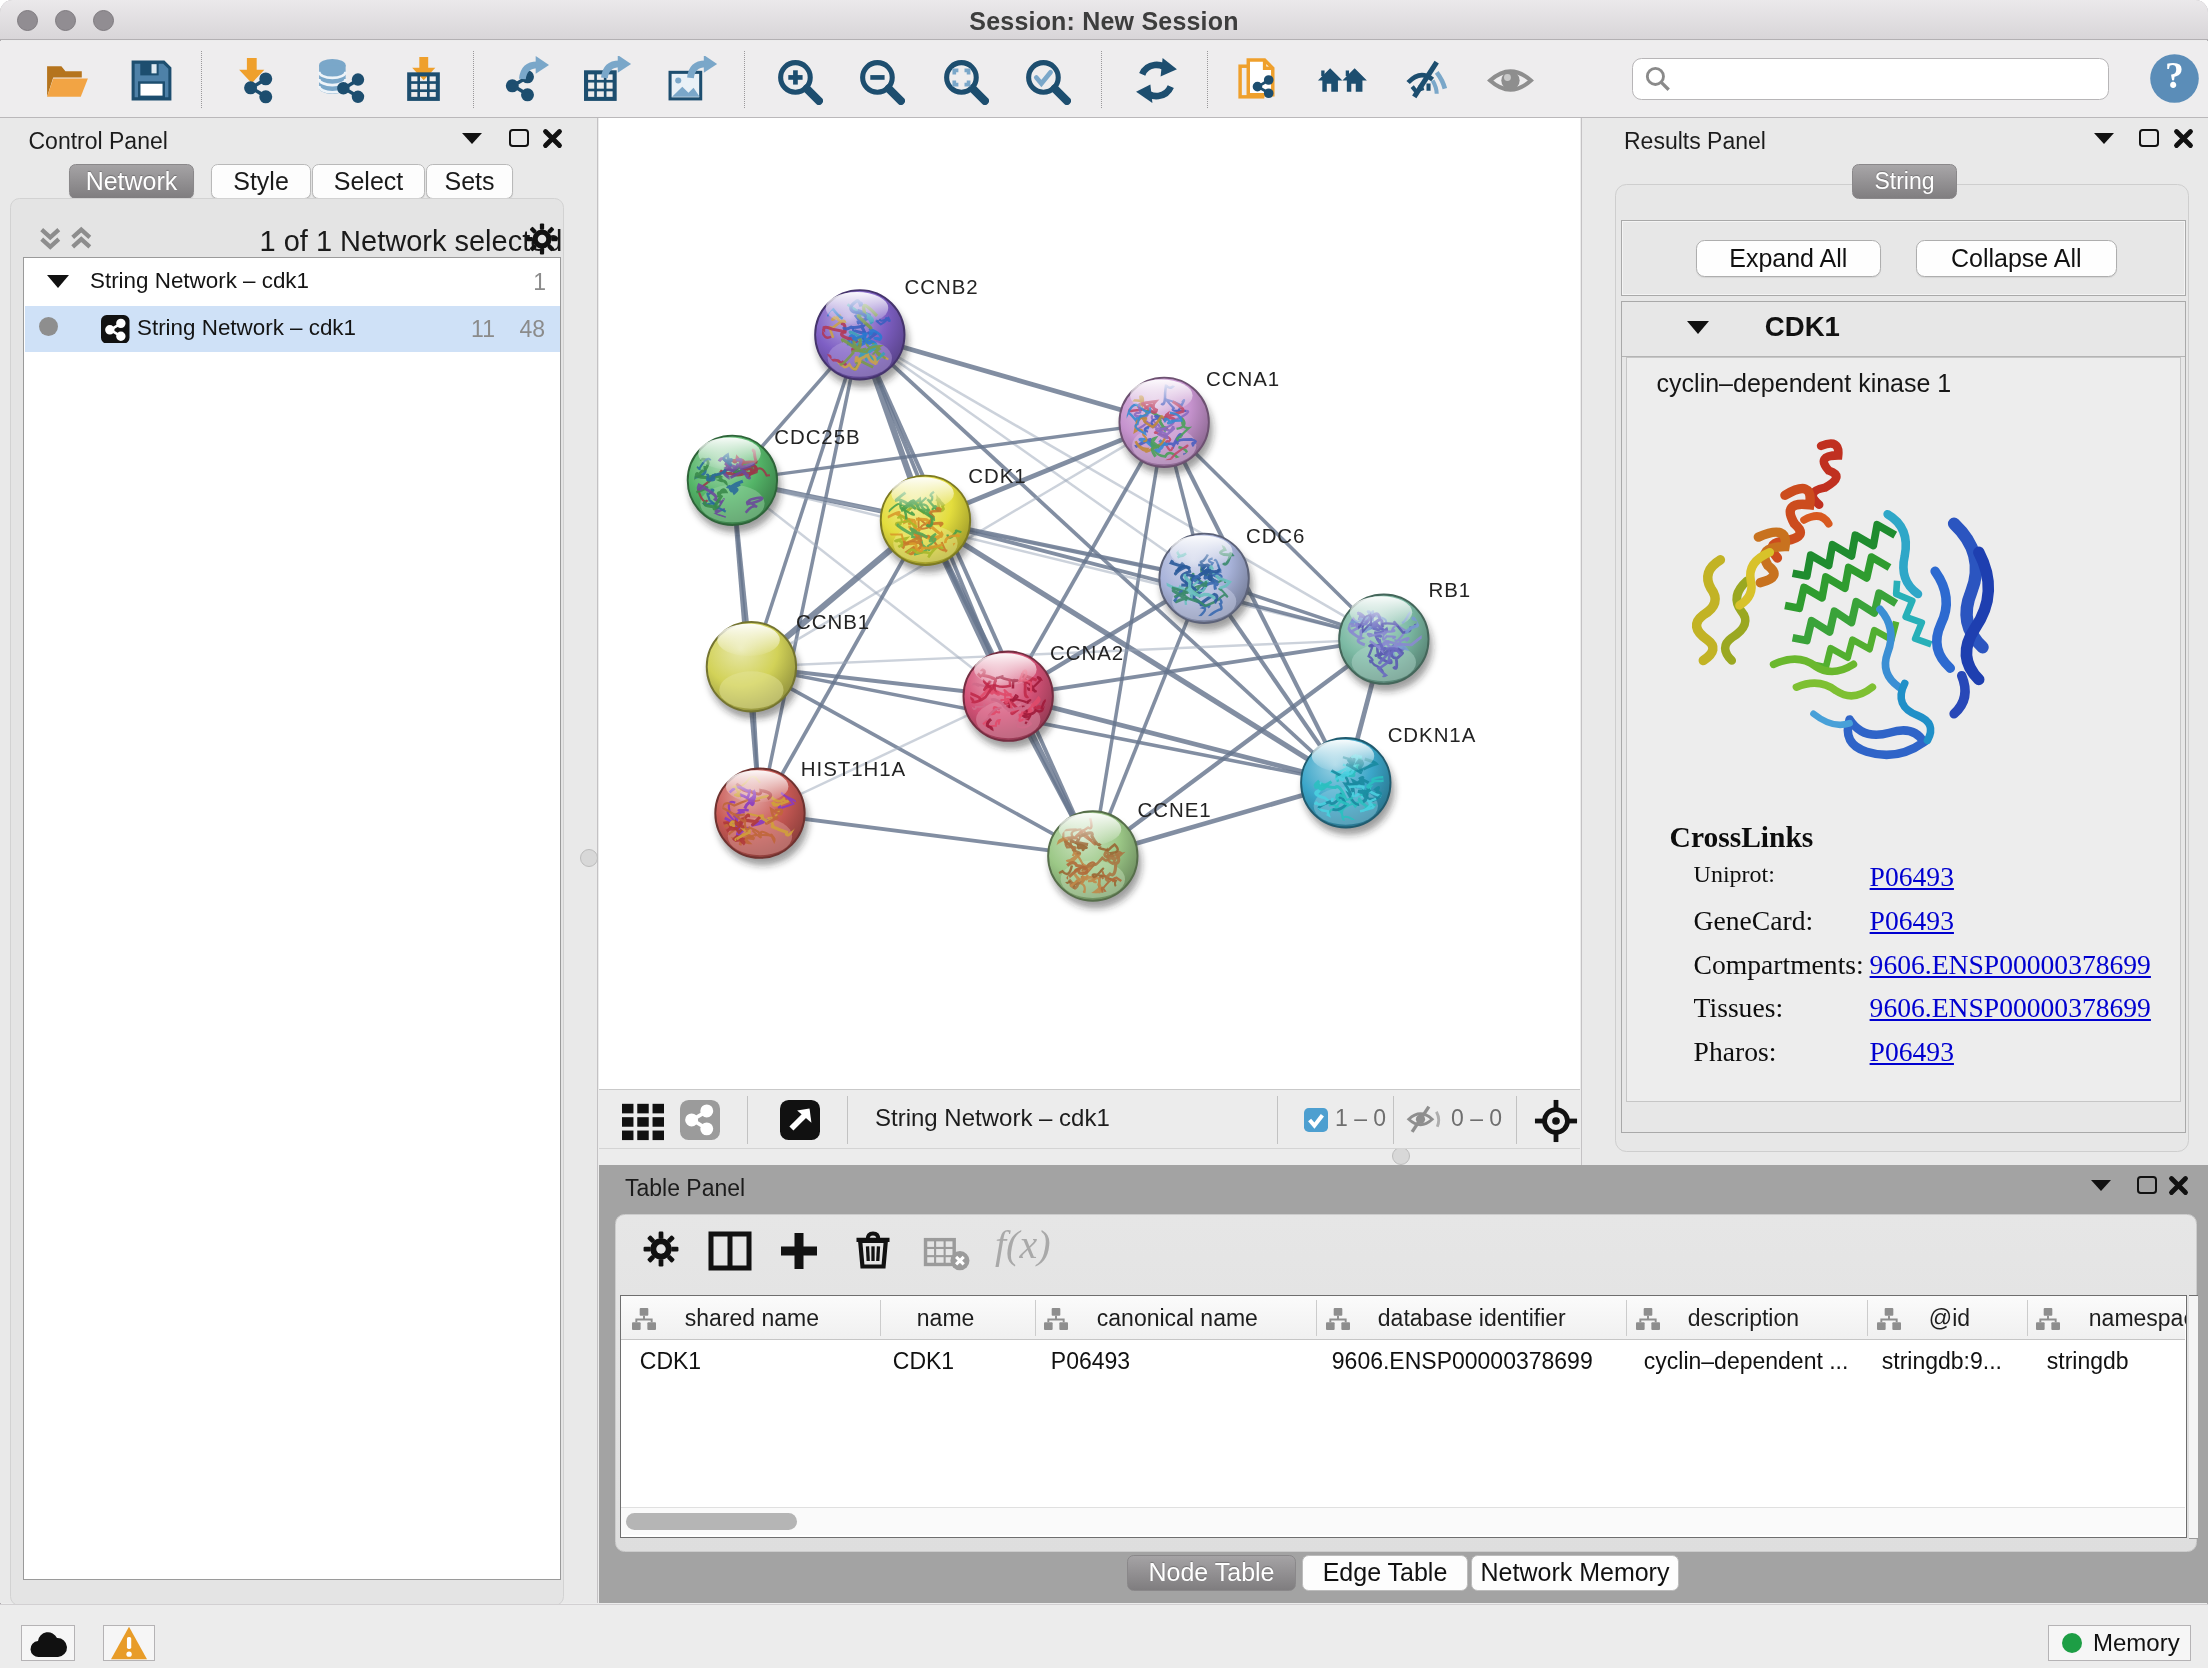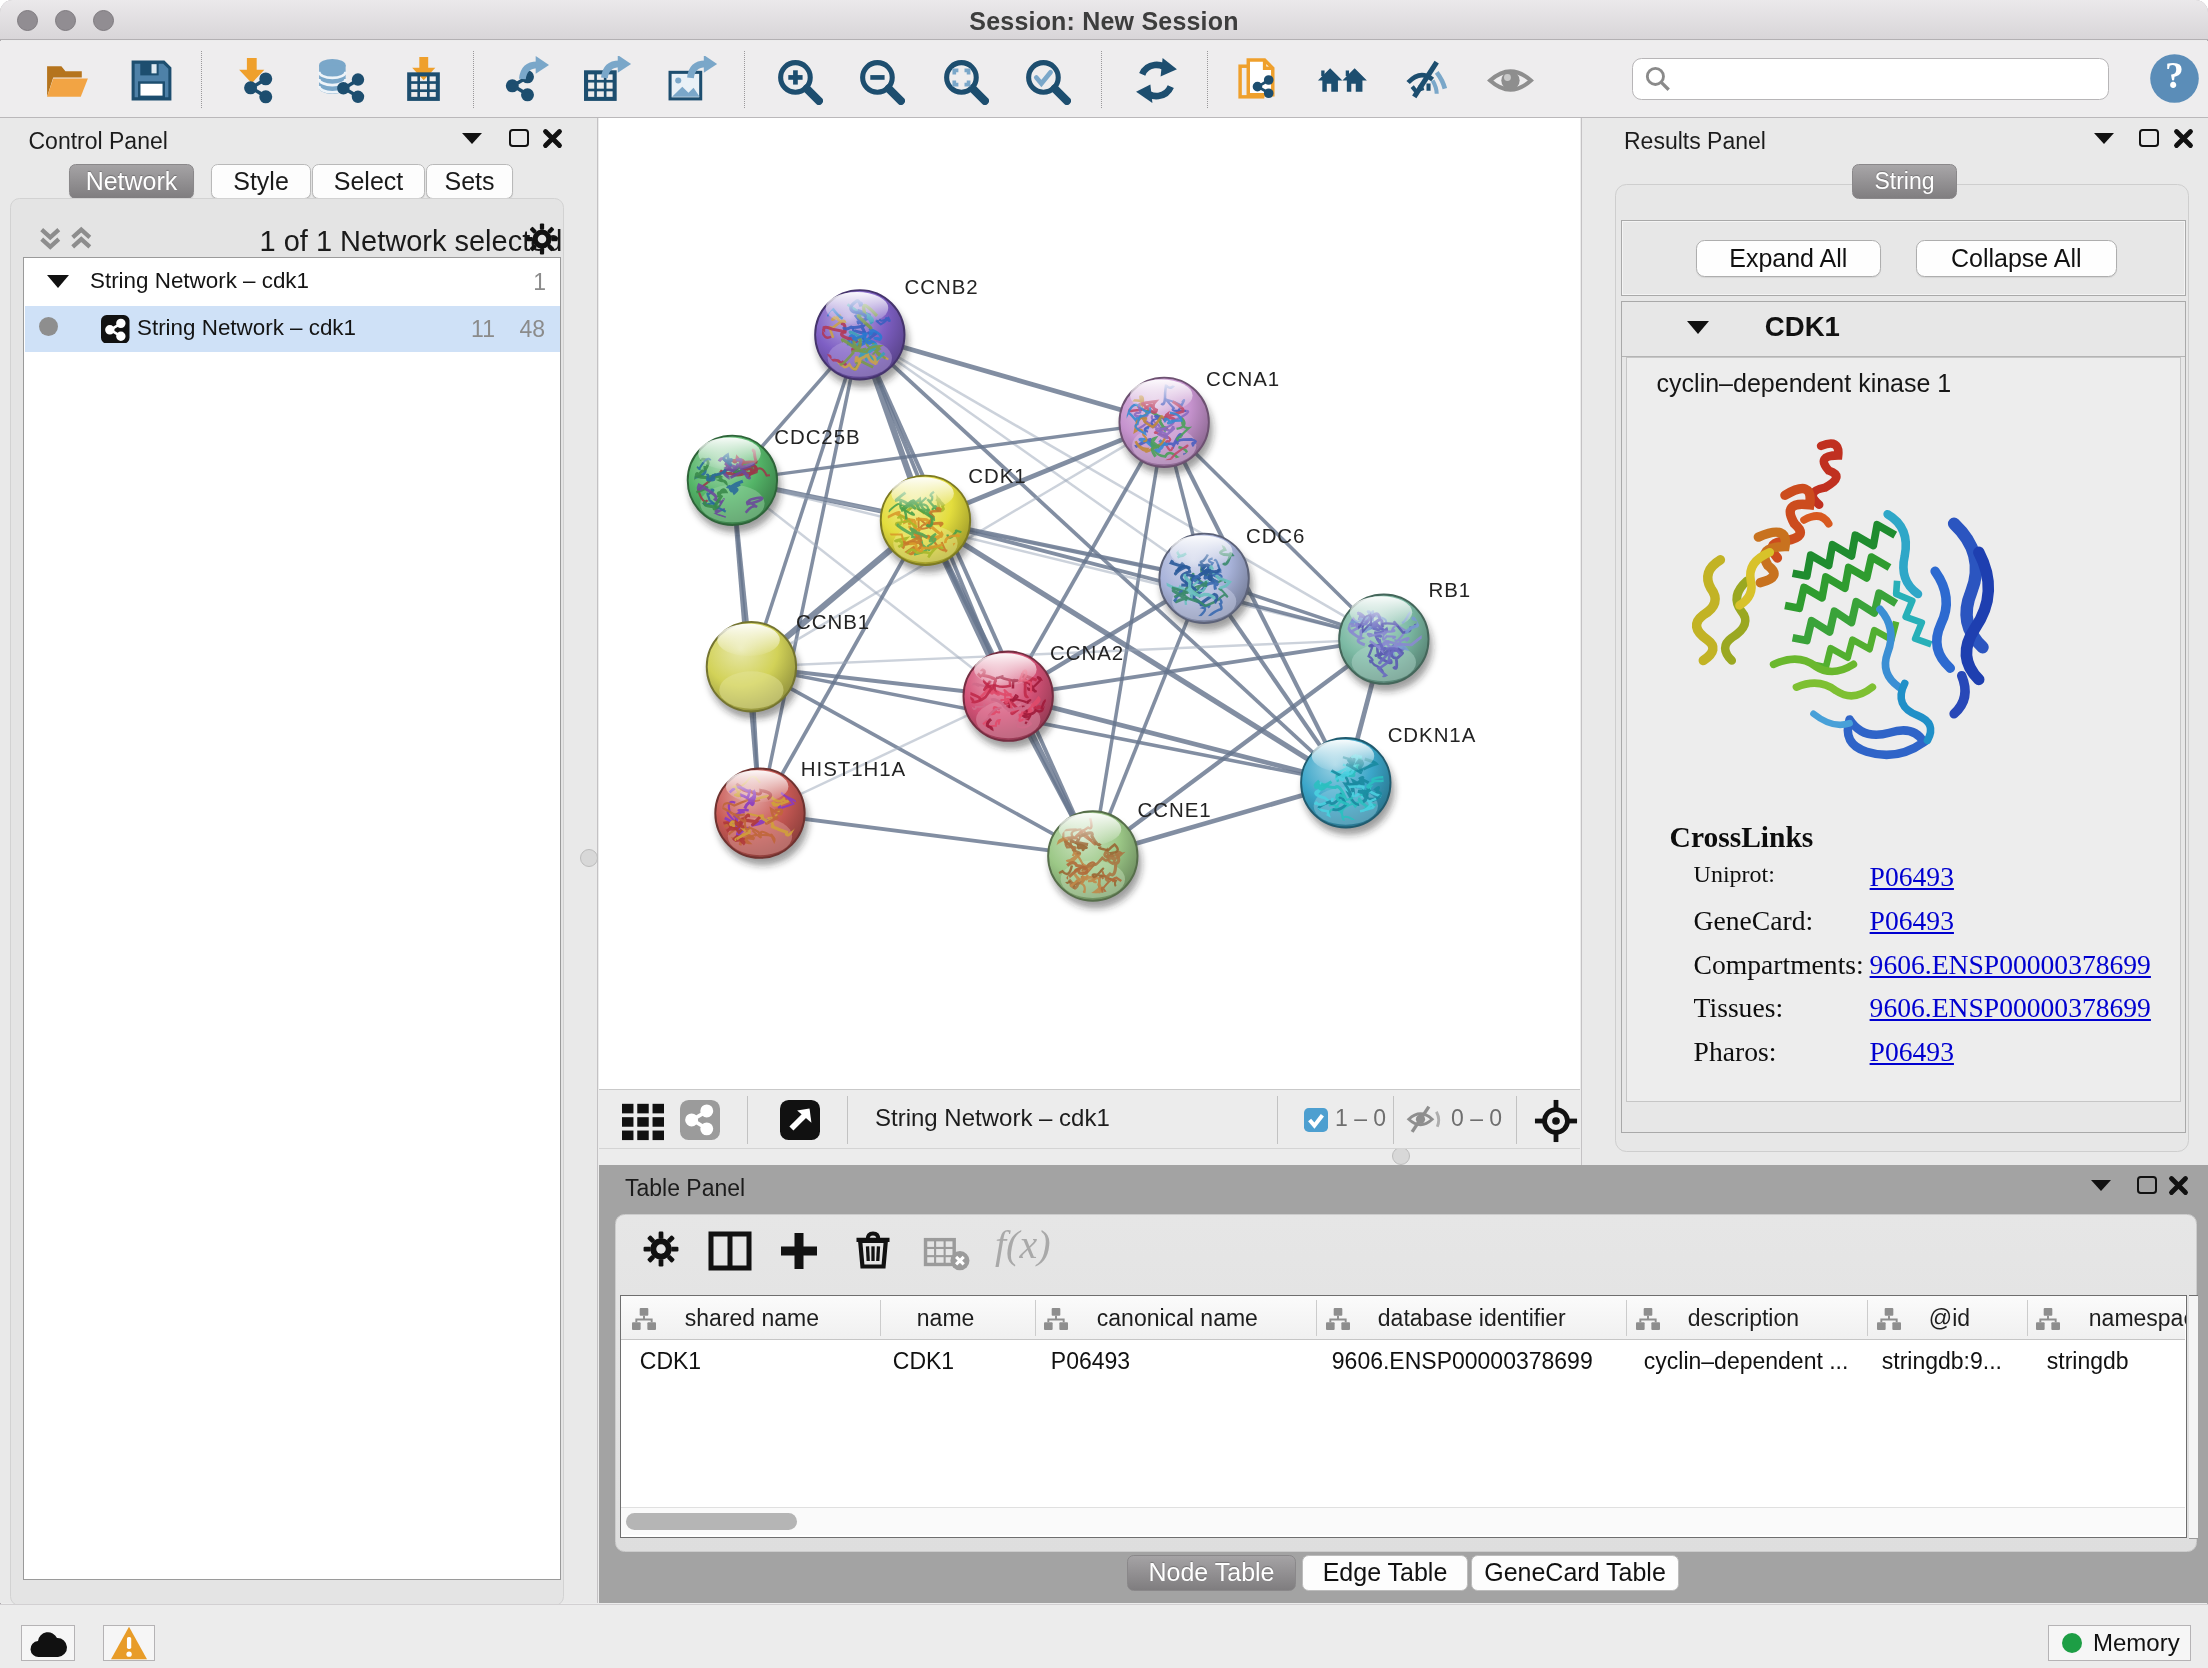--- a/index.html
+++ b/index.html
@@ -1016,21 +1016,21 @@
 <div class="tcell" style="left:1023px;">cyclin–dependent ...</div>
 <div class="tcell" style="left:1261px;">stringdb:9...</div>
 <div class="tcell" style="left:1426px;">stringdb</div>
 <div class="abs " style="left:0px;top:211px;width:1564px;height:27.6px;background:#fafafa;border-top:1px solid #e0e0e0;"></div>
 <div class="abs " style="left:4.8px;top:217px;width:171px;height:17px;background:#b5b5b5;border-radius:8.6px;"></div>
 </div>
 <div class="abs " style="left:1573px;top:80px;width:8.6px;height:244px;background:#f4f4f4;border-top:1.9px solid #6e6e6e;border-bottom:1px solid #9a9a9a;"></div>
 </div>
 <div class="abs btab tabsel" style="left:528px;width:169px;">Node Table</div>
 <div class="abs btab" style="left:703px;width:166px;">Edge Table</div>
-<div class="abs btab" style="left:872px;width:208px;">GeneCard Table</div>
+<div class="abs btab" style="left:872px;width:208px;">Network Memory</div>
 </div>
 <div class="abs statusbar">
 <div class="abs sbtn" style="left:21px;width:54px;">
         <div class="abs " style="left:4.8px;top:1px;"><svg width="44" height="34" viewBox="0 0 44 34" style="">
             <path d="M12,30 a8,8 0 0 1 -1,-16 a10,10 0 0 1 19,-3 a8.5,8.5 0 0 1 1,19 Z" fill="#111"></path>
           </svg></div>
       </div>
 <div class="abs sbtn" style="left:103px;width:52px;">
         <div class="abs " style="left:4.8px;top:-1px;"><svg width="40" height="36" viewBox="0 0 44 42" style="">
             <path d="M22,2 L43,40 H1 Z" fill="#e89c28"></path>

